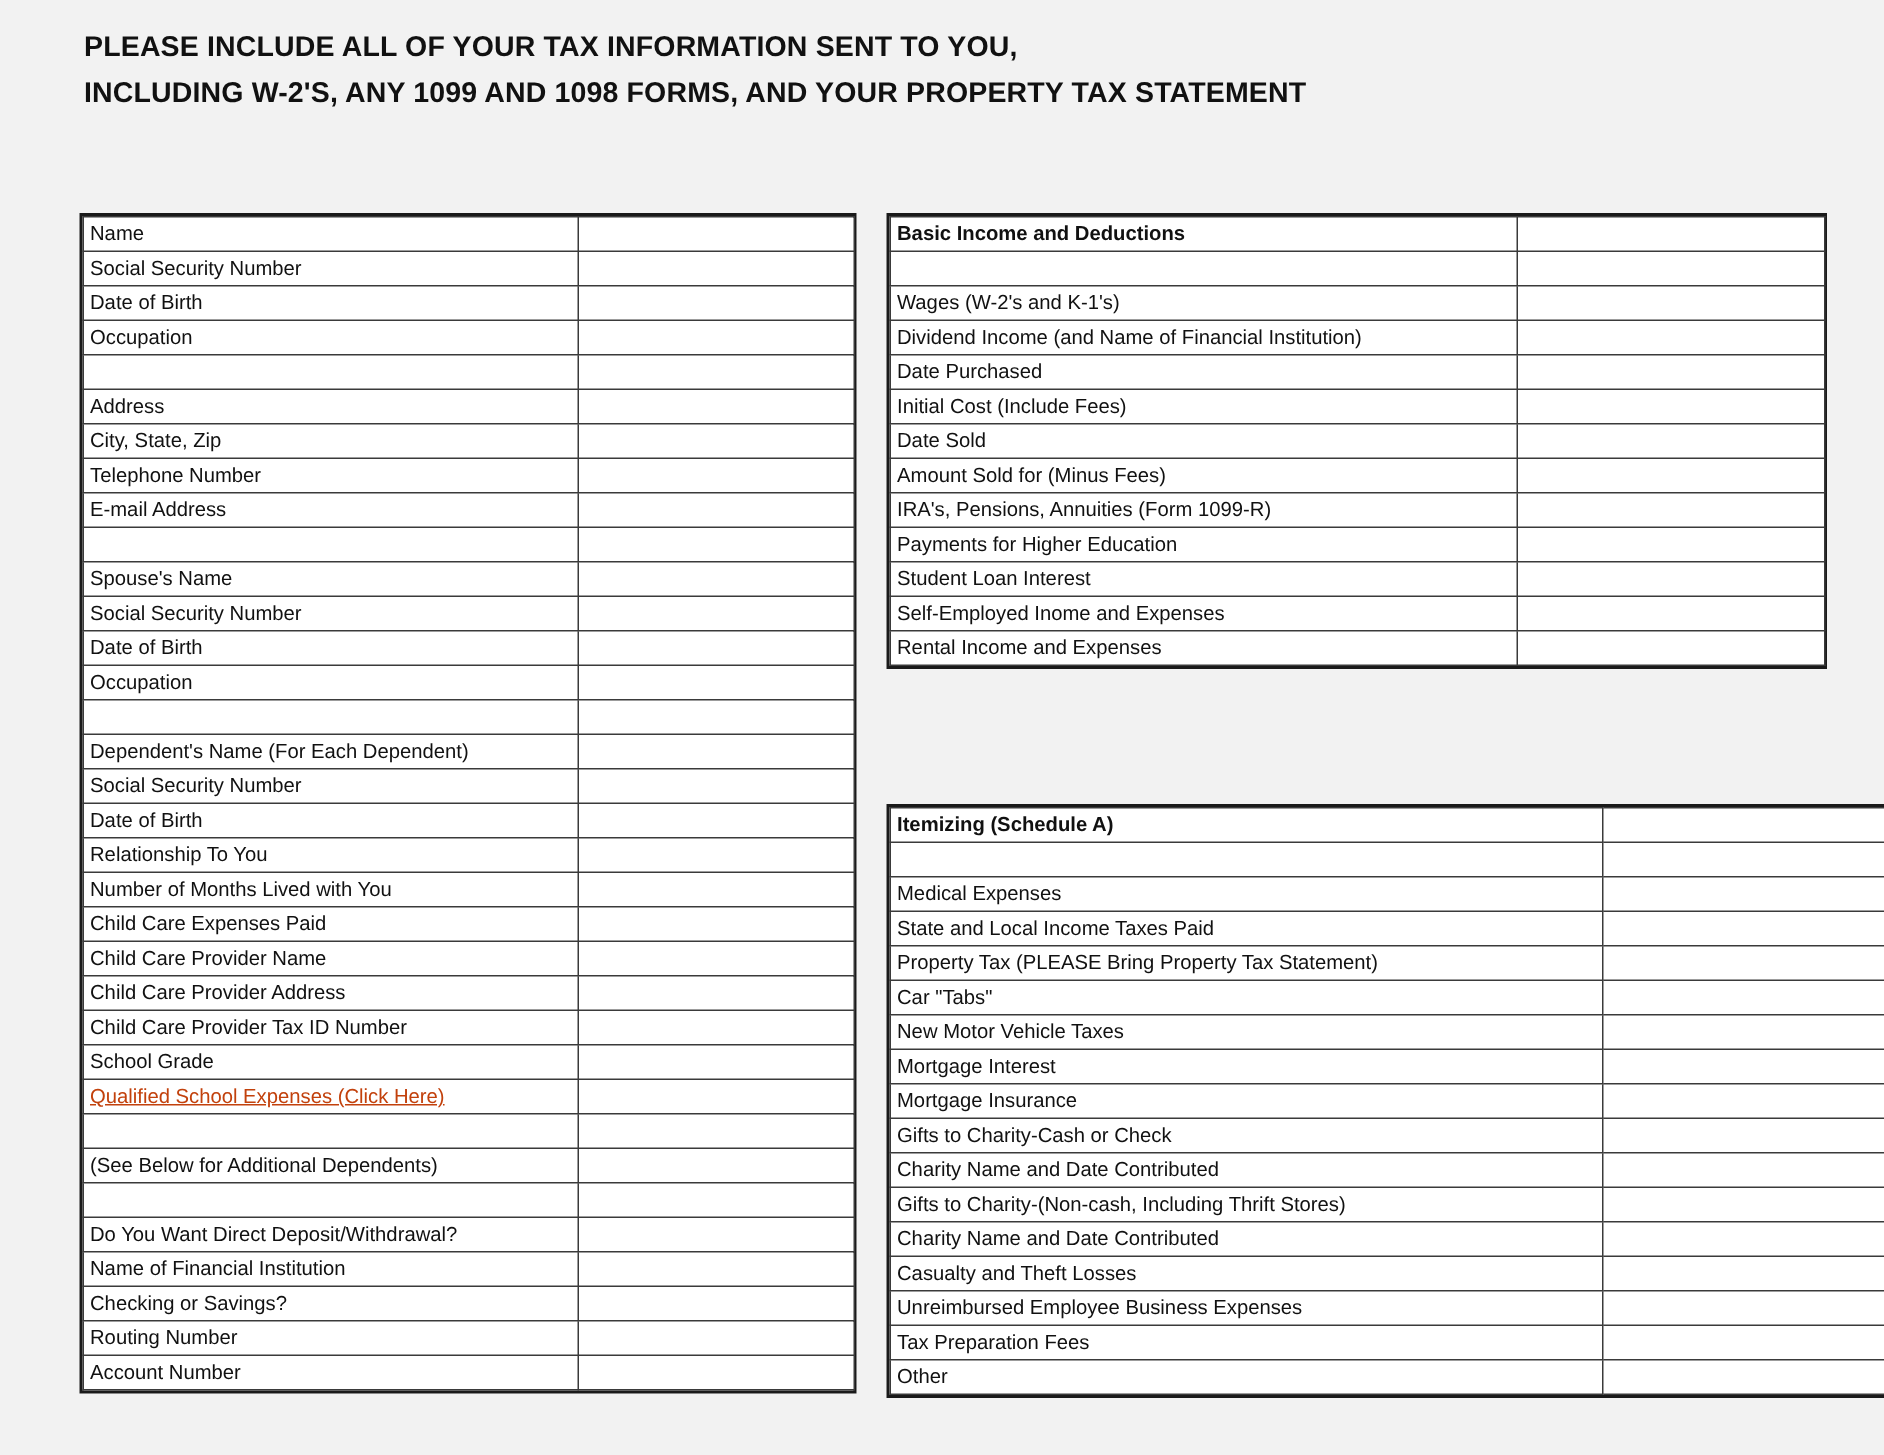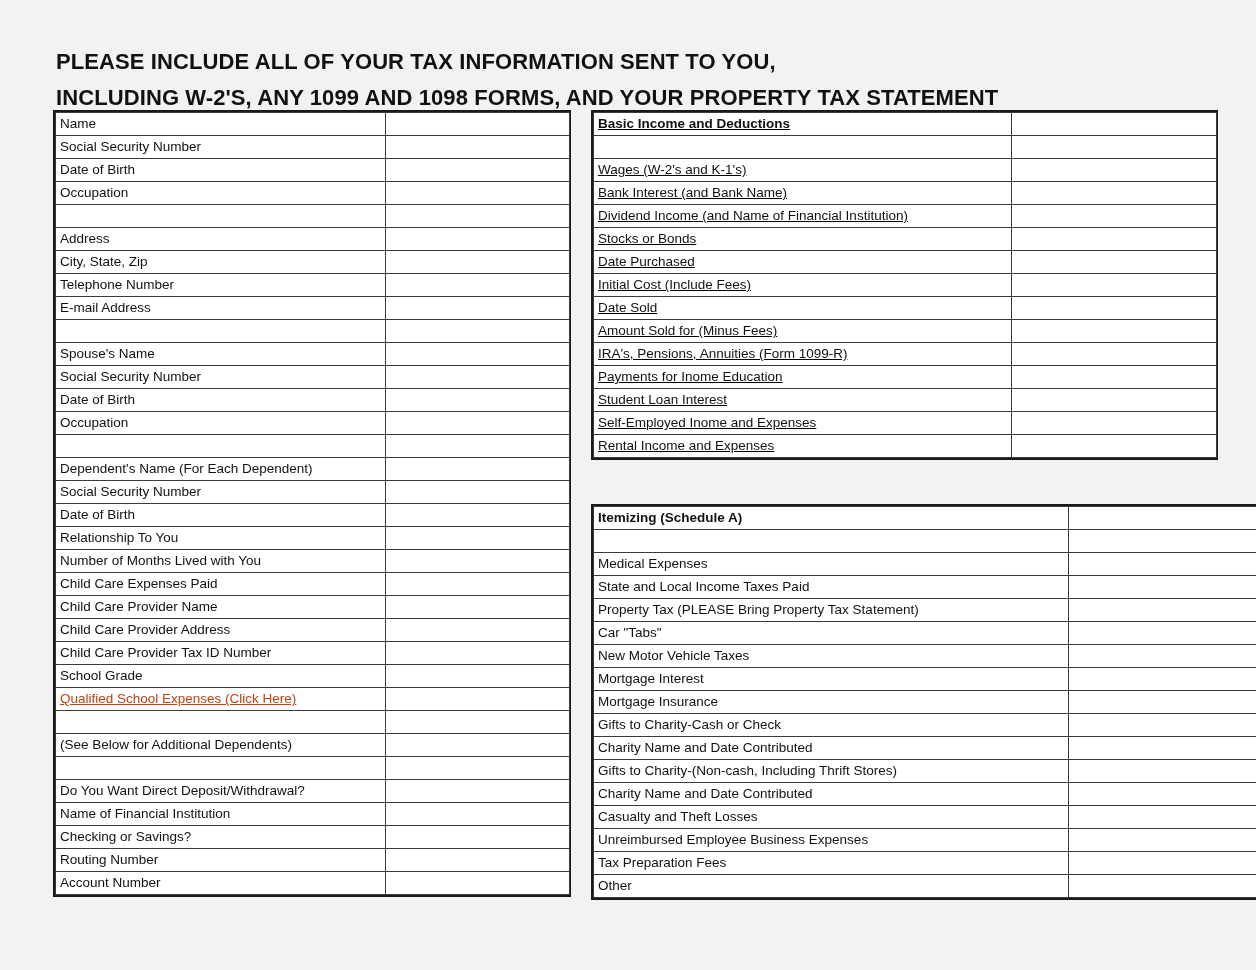--- a/index.html
+++ b/index.html
@@ -12,35 +12,36 @@
   .page {
     position: relative;
     width: 1256px;
     height: 970px;
     background: #f2f2f2;
     overflow: hidden;
   }
   .heading {
     position: absolute;
     left: 56px;
-    top: 44px;
+    top: 16px;
     width: 1100px;
-    font-size: 22px;
+    font-size: 19px;
     font-weight: bold;
     color: #111;
     line-height: 1.65;
     letter-spacing: 0.1px;
   }
   .heading div { white-space: nowrap; }
 
   
   .block {
     position: absolute;
     border: 2px solid #1a1a1a;
     background: #ffffff;
+    margin-top: 32px;
   }
   table.grid {
     border-collapse: collapse;
     width: 100%;
     table-layout: fixed;
   }
   table.grid td {
     border: 1px solid #3a3a3a;
     height: 23px;
     font-size: 13.5px;
@@ -67,21 +68,20 @@
     width: 518px;
   }
   #left-block col.c1 { width: 330px; }
   #left-block col.c2 { width: 184px; }
 
   
   #income-block {
     left: 591px;
     top: 110px;
     width: 627px;
-    text-decoration: underline;
   }
   #income-block col.c1 { width: 418px; }
   #income-block col.c2 { width: 205px; }
 
   
   #itemizing-block {
     left: 591px;
     top: 504px;
     width: 713px;
   }
@@ -258,53 +258,45 @@
           </tr>
           <tr>
             <td class="blank"></td>
             <td class="val"></td>
           </tr>
           <tr>
             <td>Wages (W-2's and K-1's)</td>
             <td class="val"></td>
           </tr>
           <tr>
-            <td>Bank Interest (and Bank Name)</td>
-            <td class="val"></td>
-          </tr>
-          <tr>
             <td>Dividend Income (and Name of Financial Institution)</td>
             <td class="val"></td>
           </tr>
           <tr>
-            <td>Stocks or Bonds</td>
-            <td class="val"></td>
-          </tr>
-          <tr>
             <td class="indent">Date Purchased</td>
             <td class="val"></td>
           </tr>
           <tr>
             <td class="indent">Initial Cost (Include Fees)</td>
             <td class="val"></td>
           </tr>
           <tr>
             <td class="indent">Date Sold</td>
             <td class="val"></td>
           </tr>
           <tr>
             <td class="indent">Amount Sold for (Minus Fees)</td>
             <td class="val"></td>
           </tr>
           <tr>
             <td>IRA's, Pensions, Annuities (Form 1099-R)</td>
             <td class="val"></td>
           </tr>
           <tr>
-            <td>Payments for Inome Education</td>
+            <td>Payments for Higher Education</td>
             <td class="val"></td>
           </tr>
           <tr>
             <td>Student Loan Interest</td>
             <td class="val"></td>
           </tr>
           <tr>
             <td>Self-Employed Inome and Expenses</td>
             <td class="val"></td>
           </tr>

